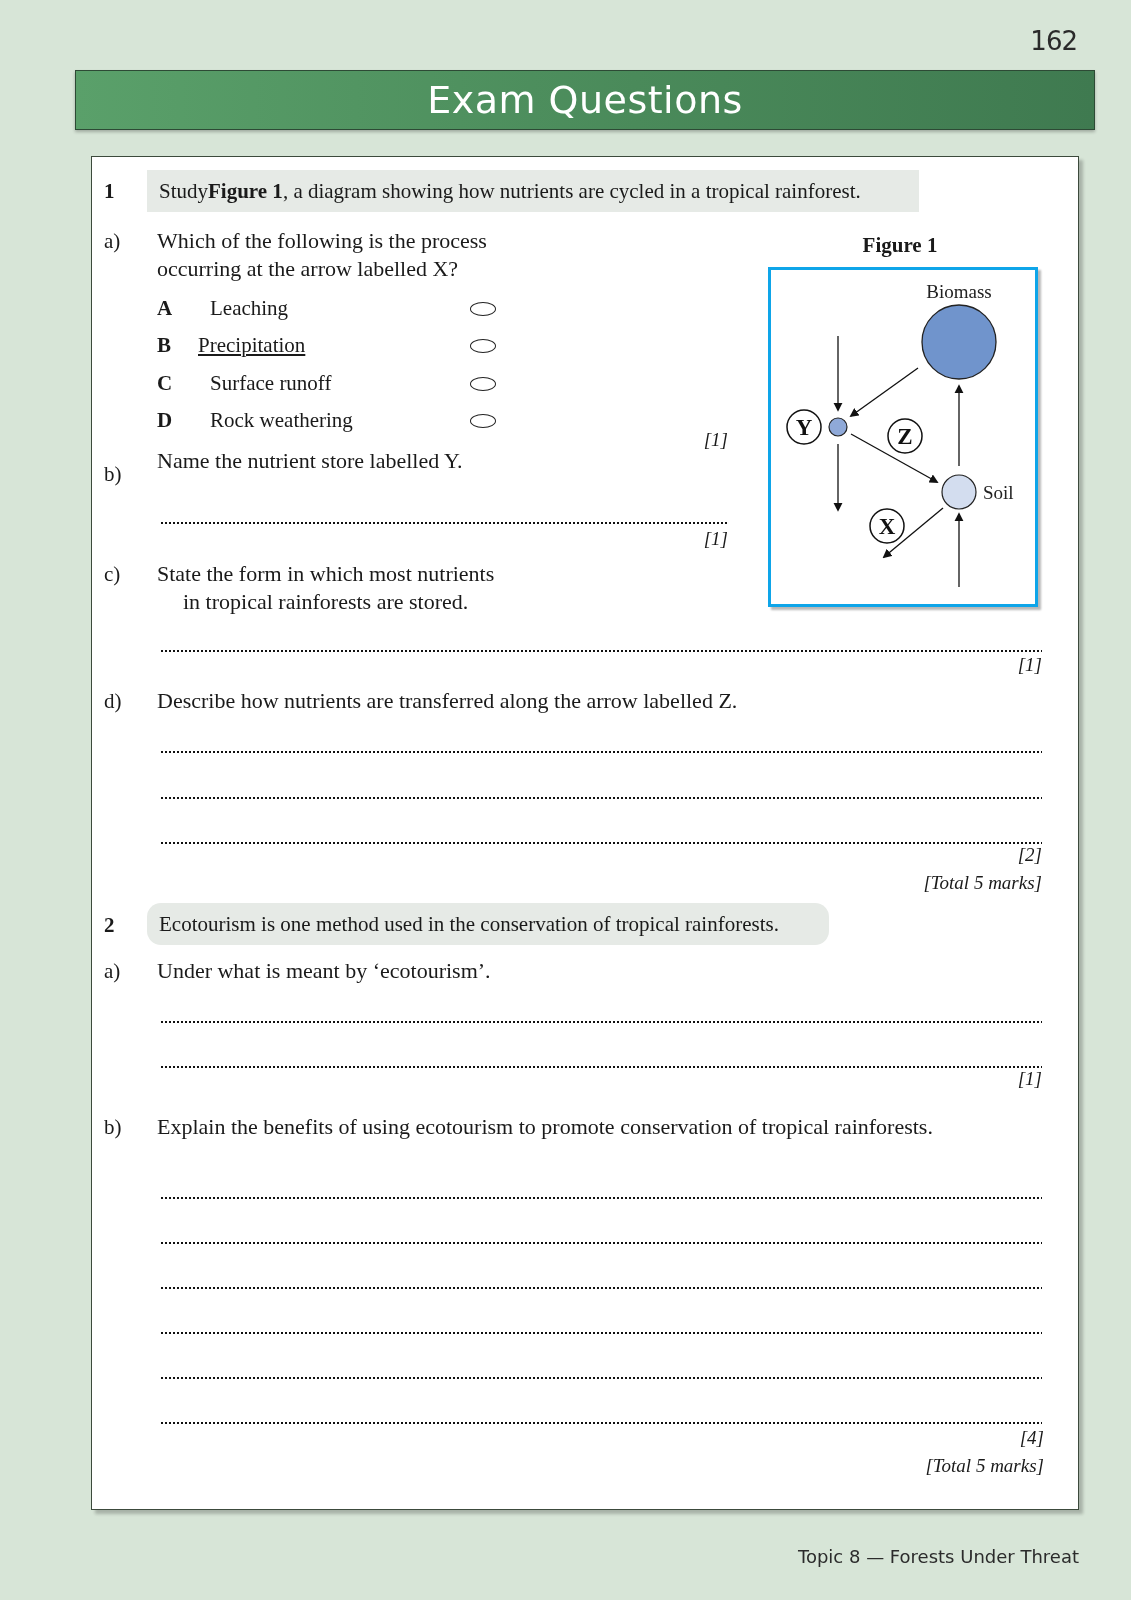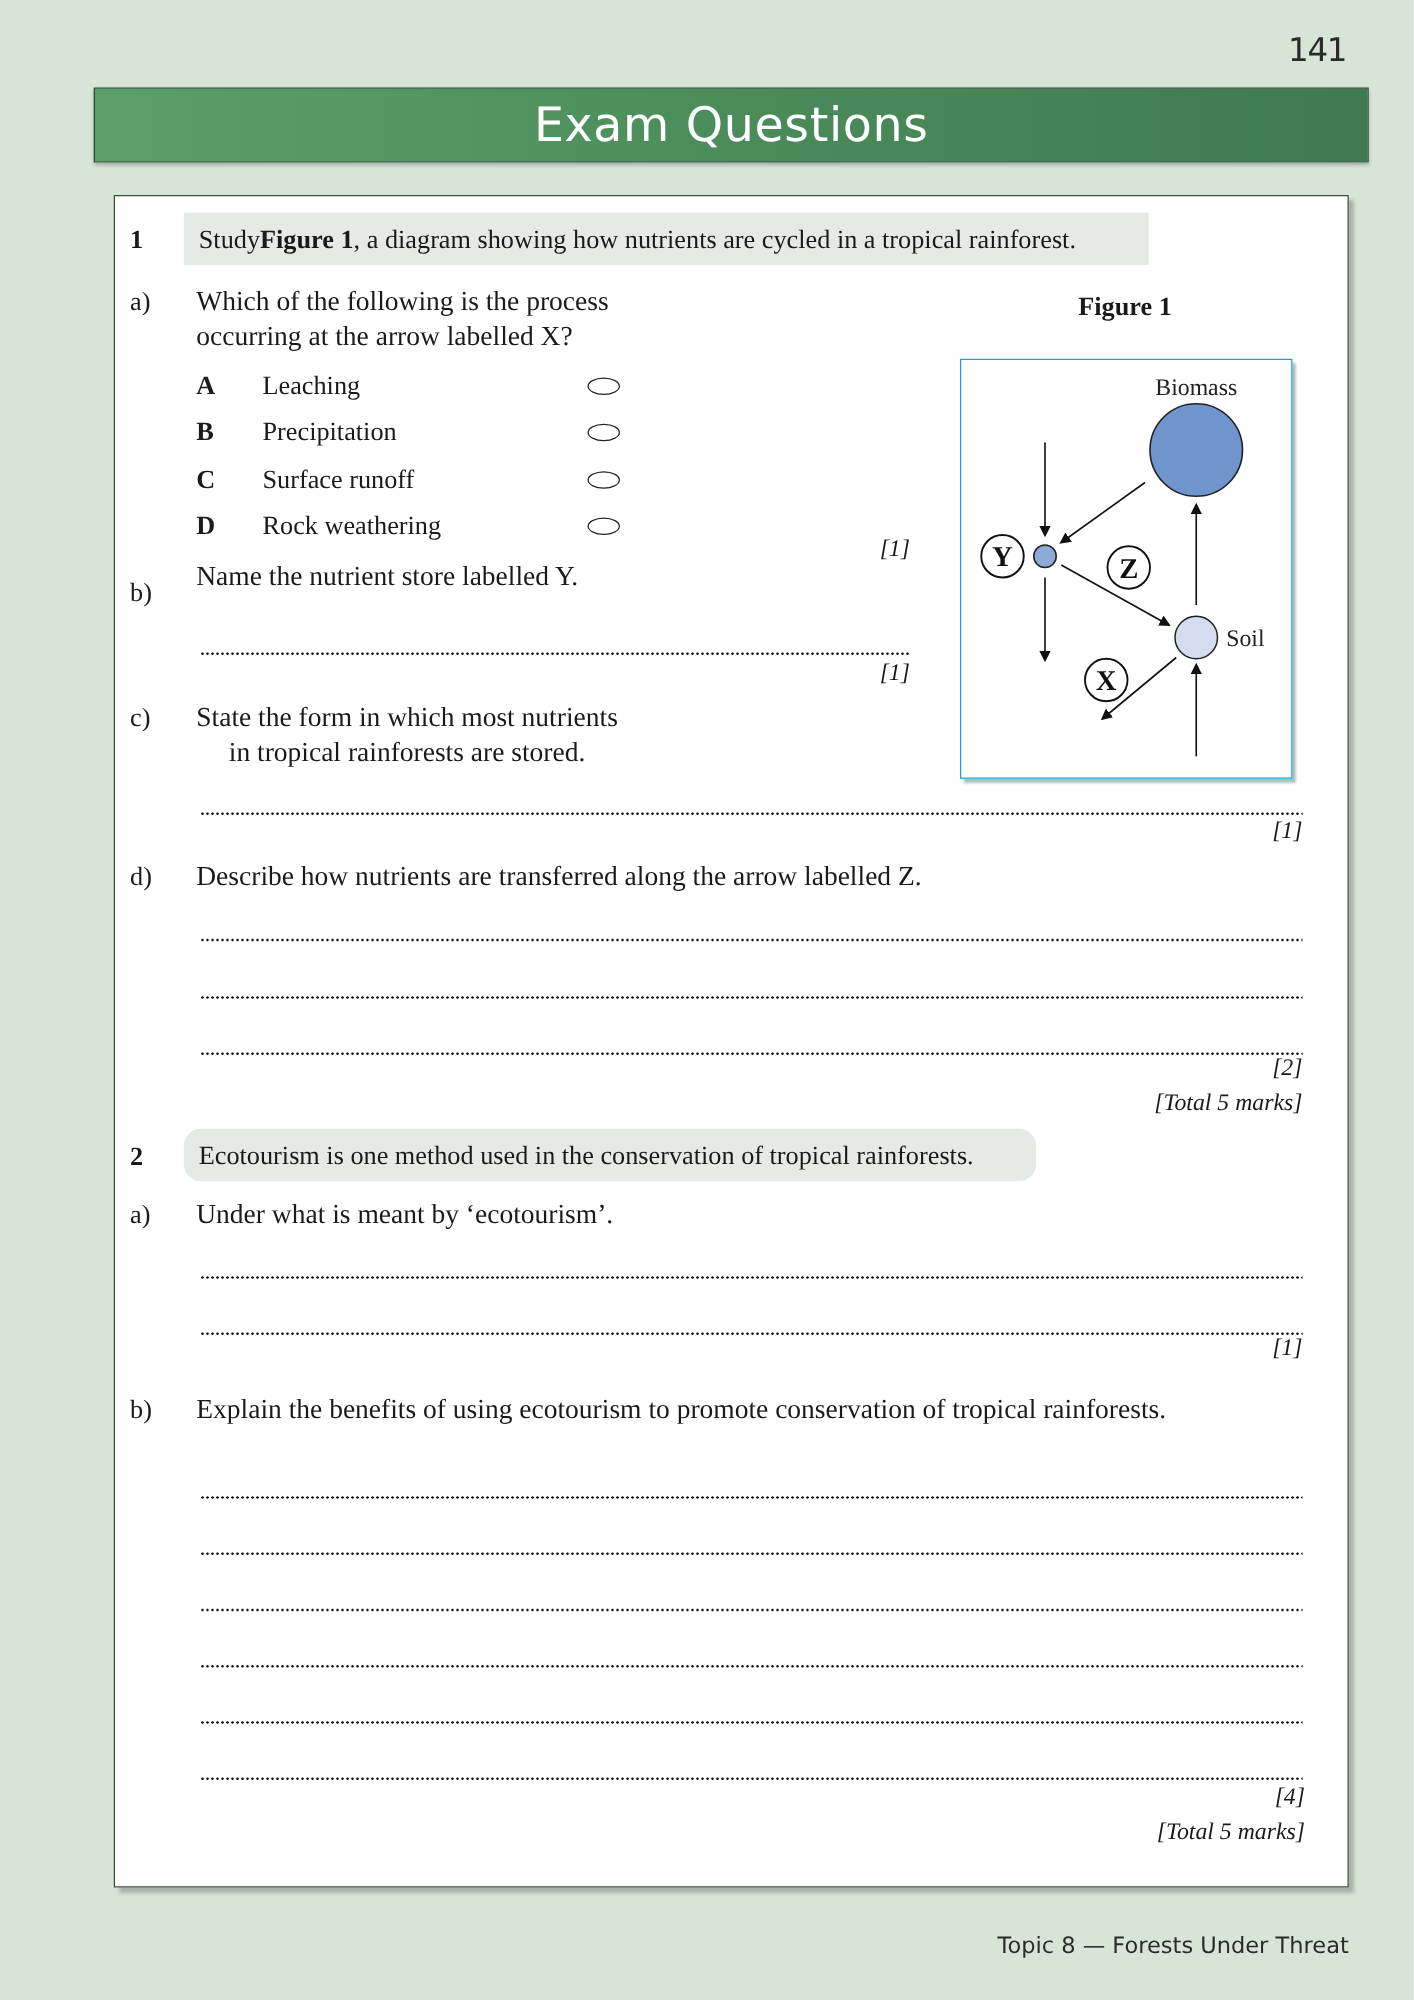--- a/index.html
+++ b/index.html
@@ -47,33 +47,32 @@
   }
   .mark { font-style:italic; font-size:19px; text-align:right; }
   .dots {
     position:absolute; height:2px;
     background-image:radial-gradient(circle,#111 0.9px,transparent 1.1px);
     background-size:4px 2px; background-repeat:repeat-x;
   }
   .fig-title { font-weight:bold; font-size:21px; text-align:center; }
   .fig-box {
     position:absolute; left:676px; top:110px; width:264px; height:334px;
-    background:#fff; border:1px solid #0ea5e9;
+    background:#fff; border:3px solid #0ea5e9;
     box-shadow:3px 3px 2px rgba(0,0,0,0.28);
-    margin-top:20px;
   }
   .footer {
     position:absolute; right:52px; top:1546px;
     font-family:"DejaVu Sans", sans-serif; font-size:18px; color:#2b2b2b;
   }
 </style>
 </head>
 <body>
 
-<div class="page-number">141</div>
+<div class="page-number">162</div>
 
 <div class="title-bar">
   <h1>Exam Questions</h1>
 </div>
 
 <div class="sheet">
 
   <div class="abs qnum" style="left:12px; top:22px;">1</div>
   <div class="qbanner" style="left:55px; top:13px; width:760px;">
     <span>Study </span>
@@ -87,21 +86,21 @@
     <div>occurring at the arrow labelled X?</div>
   </div>
 
   <div>
     <div class="abs opt-letter" style="left:65px; top:139px;">A</div>
     <div class="abs opt-label" style="left:118px; top:139px;">Leaching</div>
     <div class="oval" style="left:378px; top:145px;"></div>
   </div>
   <div>
     <div class="abs opt-letter" style="left:65px; top:176px;">B</div>
-    <div class="abs opt-label" style="left:118px; top:176px;">Precipitation</div>
+    <div class="abs opt-label" style="left:106px; top:176px;text-decoration:underline;">Precipitation</div>
     <div class="oval" style="left:378px; top:182px;"></div>
   </div>
   <div>
     <div class="abs opt-letter" style="left:65px; top:214px;">C</div>
     <div class="abs opt-label" style="left:118px; top:214px;">Surface runoff</div>
     <div class="oval" style="left:378px; top:220px;"></div>
   </div>
   <div>
     <div class="abs opt-letter" style="left:65px; top:251px;">D</div>
     <div class="abs opt-label" style="left:118px; top:251px;">Rock weathering</div>

